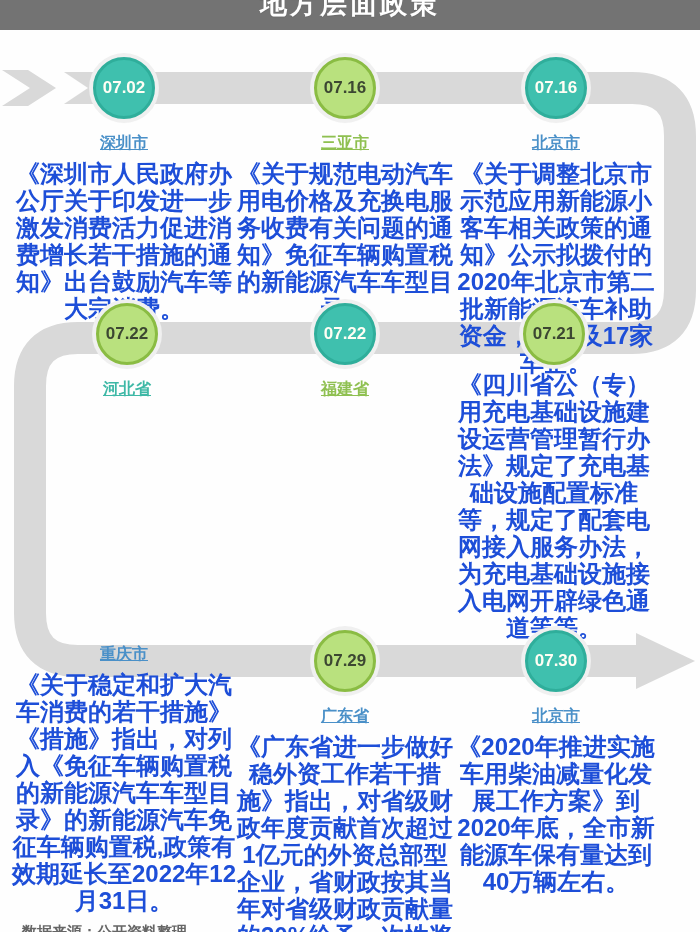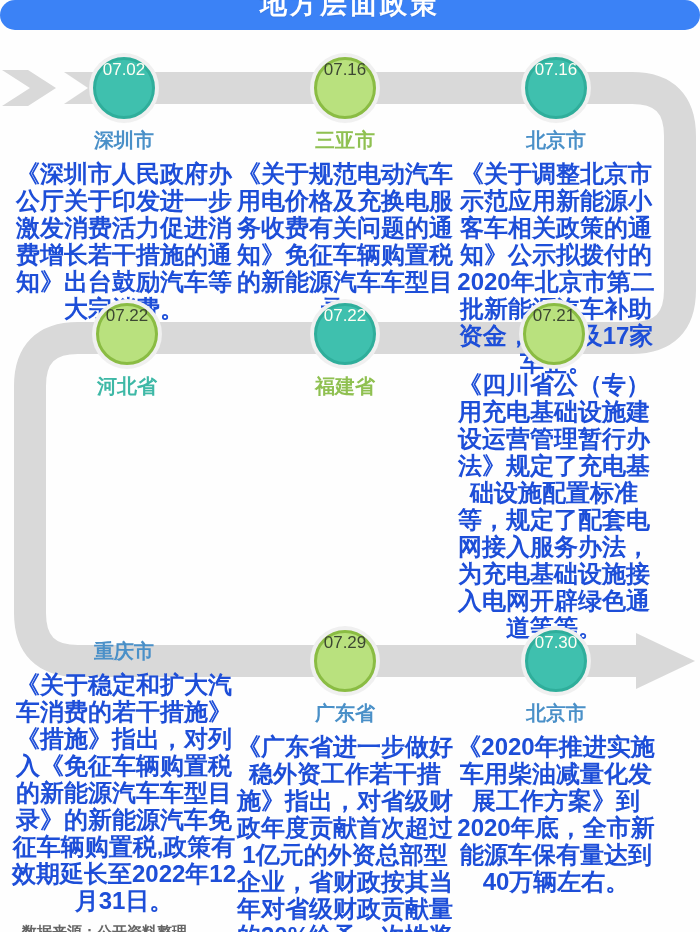--- a/index.html
+++ b/index.html
@@ -4,40 +4,40 @@
 <style>
   html,body{margin:0;padding:0;background:#fff;}
   #stage{
     position:relative;width:700px;height:932px;overflow:hidden;
     background:#fefefe;
     font-family:"Liberation Sans","DejaVu Sans",sans-serif;
   }
   
   .banner{
     position:absolute;top:0;left:0;width:700px;height:30px;
-    background:#3b82f6;overflow:hidden;border-radius:15px;
+    background:#737373;overflow:hidden;
   }
   .banner-title{
     position:absolute;top:-14px;width:100%;text-align:center;
     font-size:27px;font-weight:bold;color:#ffffff;letter-spacing:3px;
     text-shadow:0 1px 1px rgba(0,0,0,0.08);
   }
   
   .path-svg{position:absolute;top:0;left:0;}
   
   .entry{position:absolute;text-align:center;}
   .badge{
     width:56px;height:56px;border-radius:50%;
-    margin:0 auto;display:flex;align-items:flex-start;justify-content:center;
-    font-size:17px;font-weight:normal;
+    margin:0 auto;display:flex;align-items:center;justify-content:center;
+    font-size:17px;font-weight:bold;
     box-shadow:0 0 0 4px #f0f0f0, 0 2px 3px rgba(0,0,0,0.12);
   }
   .badge-teal{background:#3fc0ae;border:3px solid #2fae9b;color:#fffef4;}
   .badge-green{background:#b9e17e;border:3px solid #8abc43;color:#3c4732;}
-  .city{font-size:20px;font-weight:bold;margin-top:8px;}
+  .city{font-size:16px;font-weight:bold;margin-top:14px;text-decoration:underline;}
   .city-blue{color:#4a90c8;}
   .city-green{color:#8fc051;text-align:center;}
   .city-teal{color:#3eb8a6;}
   .desc{
     margin:6px 0 0 0;font-size:24px;line-height:27px;font-weight:700;
     color:#1d4ed8;text-align:center;
   }
   .desc.pad-left{padding-left:38px;}
   .footer-note{
     position:absolute;top:923px;left:22px;

